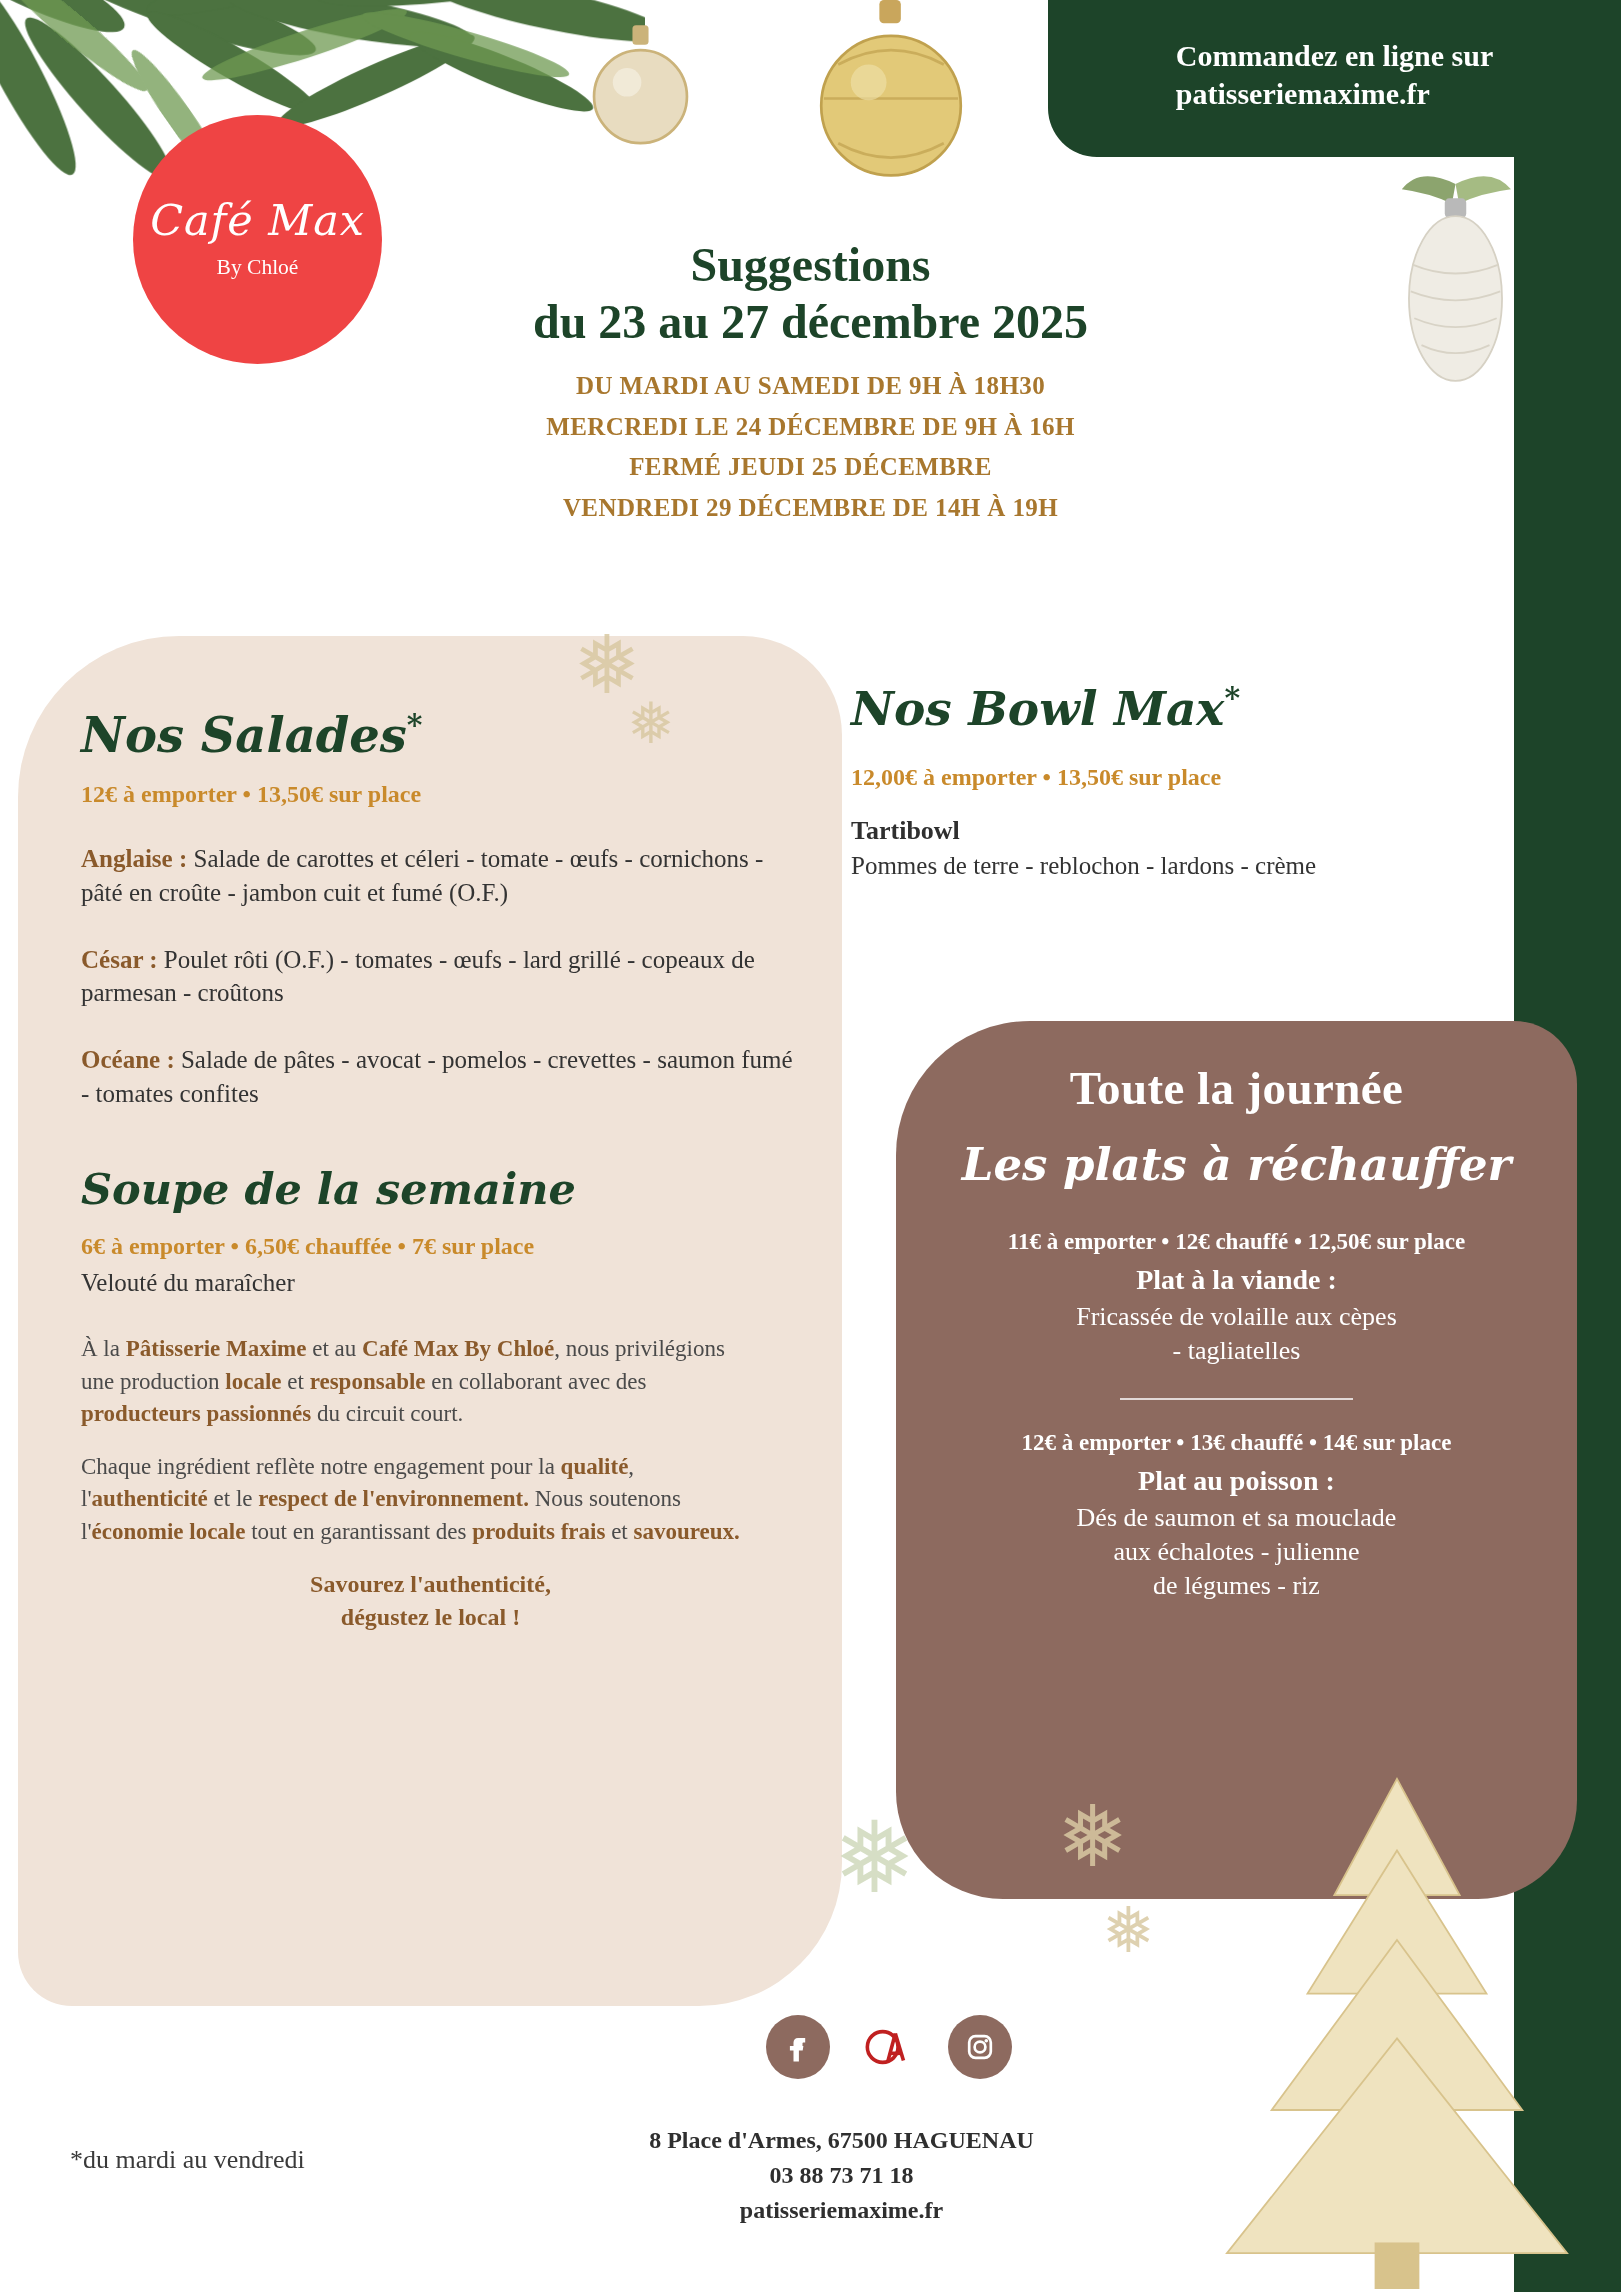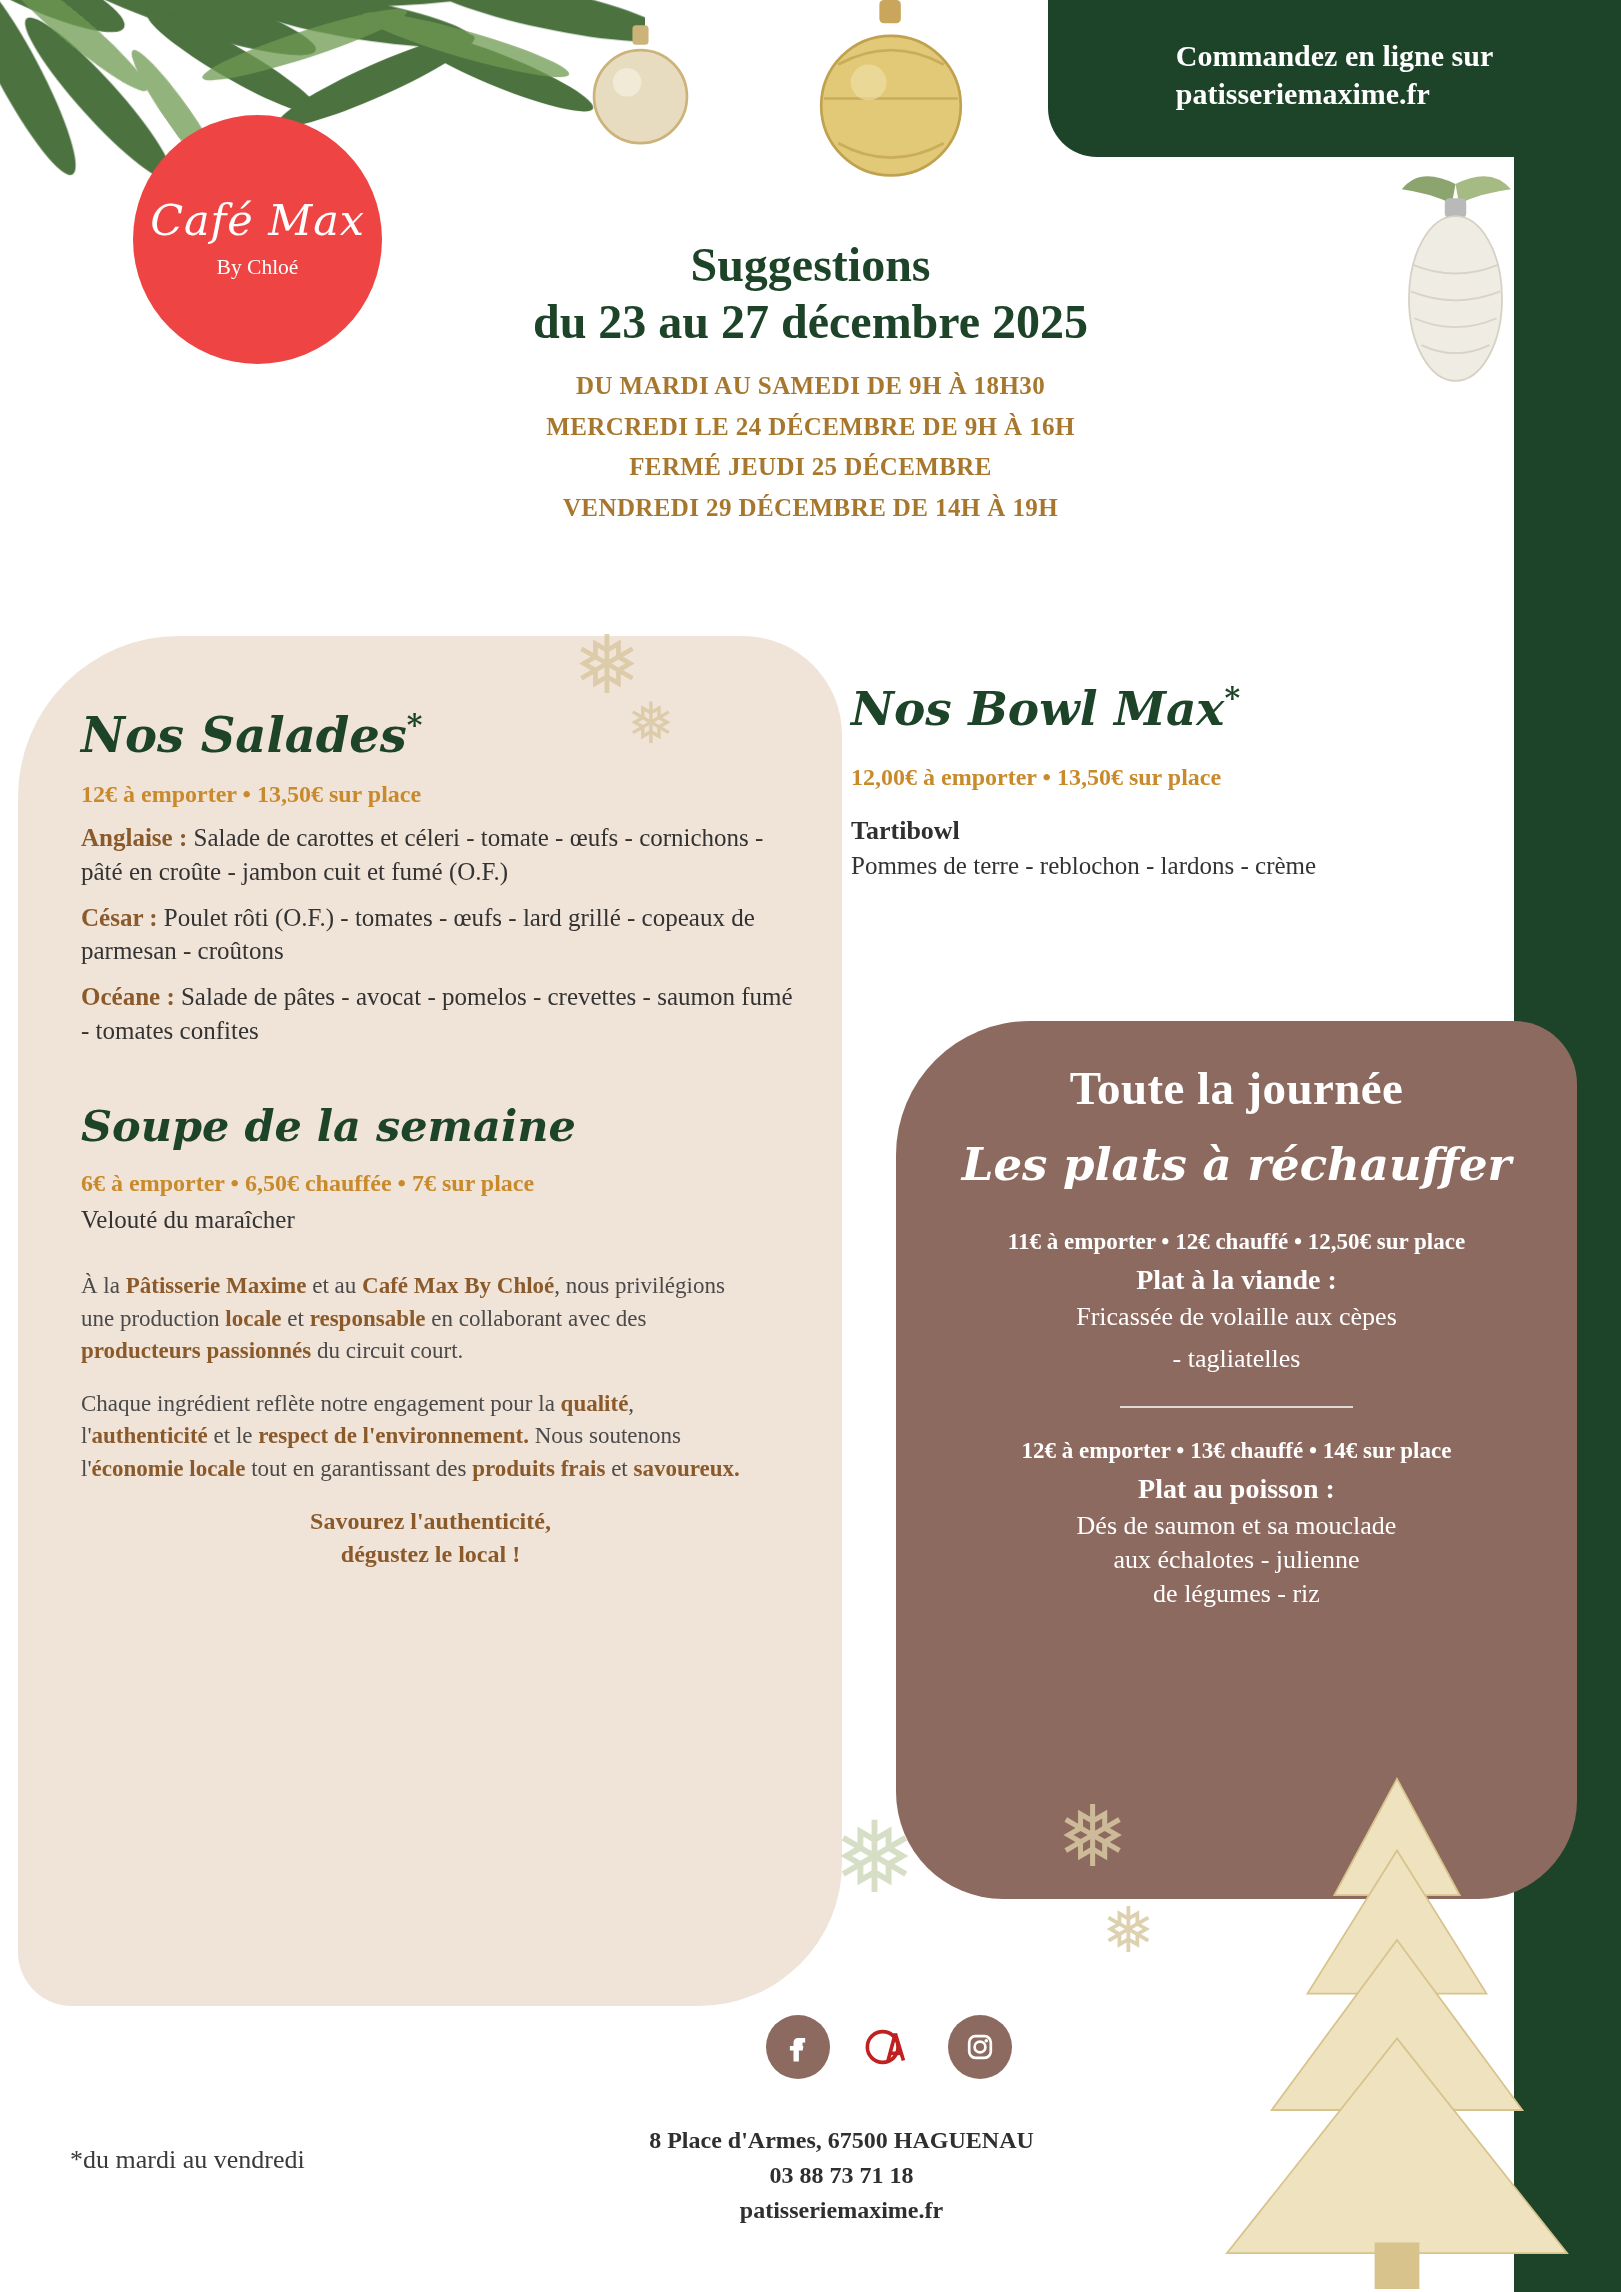--- a/index.html
+++ b/index.html
@@ -154,21 +154,21 @@
 
   .price-line {
     color: #c98a2b;
     font-family: "Liberation Serif", serif;
     font-weight: bold;
     font-size: 24px;
     margin-top: 19.7px;
   }
 
   .item {
-    margin-top: 13px;
+    margin-top: 34px;
     font-family: "Liberation Serif", serif;
     font-size: 25px;
     line-height: 1.33;
     color: #333;
   }
   .item .name {
     color: #8a5a2b;
     font-weight: bold;
   }
 
@@ -495,21 +495,21 @@
 </div>
 
 <div class="brown-panel"></div>
 <div class="brown-content">
   <div class="h2">Toute la journée</div>
   <div class="script-white">Les plats à réchauffer</div>
 
   <div class="pr">11€ à emporter • 12€ chauffé • 12,50€ sur place</div>
   <div class="dish-title">Plat à la viande :</div>
   <div class="dish-desc">Fricassée de volaille aux cèpes</div>
-  <div class="dish-desc" style="margin-top:8px;">- tagliatelles</div>
+  <div class="dish-desc" style="margin-top:0;">- tagliatelles</div>
 
   <div class="divider"></div>
 
   <div class="pr" style="margin-top:30px;">12€ à emporter • 13€ chauffé • 14€ sur place</div>
   <div class="dish-title">Plat au poisson :</div>
   <div class="dish-desc">Dés de saumon et sa mouclade</div>
   <div class="dish-desc" style="margin-top:0;">aux échalotes - julienne</div>
   <div class="dish-desc" style="margin-top:0;">de légumes - riz</div>
 </div>
 

